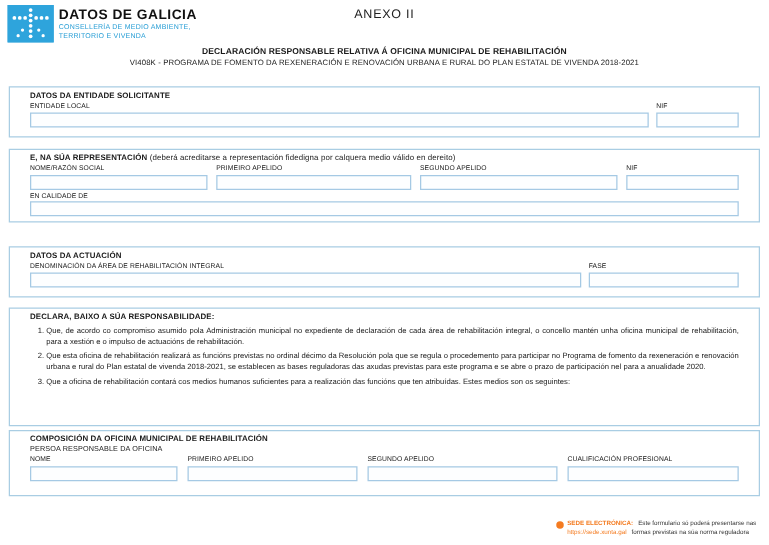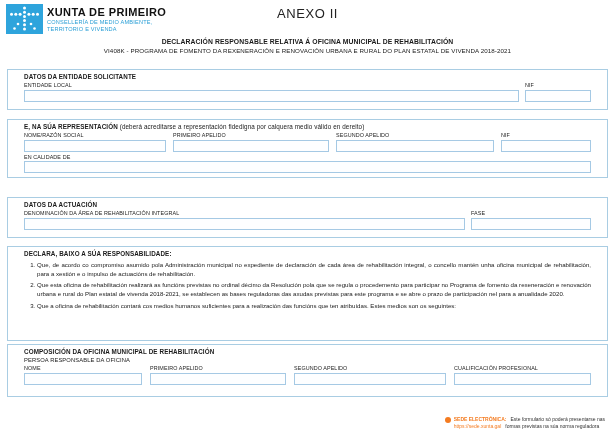--- a/index.html
+++ b/index.html
@@ -12,21 +12,21 @@
   }
   *{margin:0;padding:0;box-sizing:border-box;}
   html,body{background:#e8e8e8;}
   body{font-family:"Liberation Sans",sans-serif;color:var(--ink);}
   .page{position:relative;width:615px;height:436px;background:#ffffff;overflow:hidden;}
 
   
   .logo-box{position:absolute;top:4px;left:6px;width:37px;height:30px;background:var(--brand_blue);}
   .brand-title{position:absolute;top:6px;left:47px;font-size:11px;font-weight:bold;letter-spacing:.4px;color:#111;}
   .brand-sub{position:absolute;top:19px;left:47px;font-size:5.6px;line-height:1.25;color:var(--text_blue);letter-spacing:.2px;}
-  .annex{position:absolute;top:6px;left:0;width:100%;text-align:center;font-size:13px;letter-spacing:.6px;color:#222;}
+  .annex{position:absolute;top:6px;left:0;width:100%;text-align:center;font-size:10px;letter-spacing:.6px;color:#222;}
   .doc-title{position:absolute;top:38px;left:0;width:100%;text-align:center;}
   .doc-title .t1{font-size:6.8px;font-weight:bold;letter-spacing:.1px;}
   .doc-title .t2{font-size:6.2px;margin-top:1.5px;letter-spacing:.1px;}
 
   
   .sec{position:absolute;left:7px;right:7px;border:1px solid var(--section_border);padding:3px 16px 4px;background:#fff;}
   #sec-entidade{top:69px;height:41px;}
   #sec-representacion{top:119px;height:59px;}
   #sec-actuacion{top:197px;height:41px;}
   #sec-declaracion{top:246px;height:95px;}
@@ -80,21 +80,21 @@
           <circle cx="22.9" cy="10.3" r="1.5"></circle>
         <circle cx="27.2" cy="10.3" r="1.5"></circle>
           <circle cx="31.5" cy="10.3" r="1.5"></circle>
         <circle cx="12" cy="20" r="1.3"></circle>
           <circle cx="25" cy="20" r="1.3"></circle>
         <circle cx="8.5" cy="24.5" r="1.3"></circle>
           <circle cx="28.5" cy="24.5" r="1.3"></circle>
       </g>
     </svg>
   </div>
-  <div class="brand-title">XUNTA DE PRIMEIRO</div>
+  <div class="brand-title">DATOS DE GALICIA</div>
   <div class="brand-sub">
     <div>CONSELLERÍA DE MEDIO AMBIENTE,</div>
     <div>TERRITORIO E VIVENDA</div>
   </div>
   <div class="annex">ANEXO II</div>
 
   <div class="doc-title">
     <div class="t1">DECLARACIÓN RESPONSABLE RELATIVA Á OFICINA MUNICIPAL DE REHABILITACIÓN</div>
     <div class="t2">VI408K - PROGRAMA DE FOMENTO DA REXENERACIÓN E RENOVACIÓN URBANA E RURAL DO PLAN ESTATAL DE VIVENDA 2018-2021</div>
   </div>

